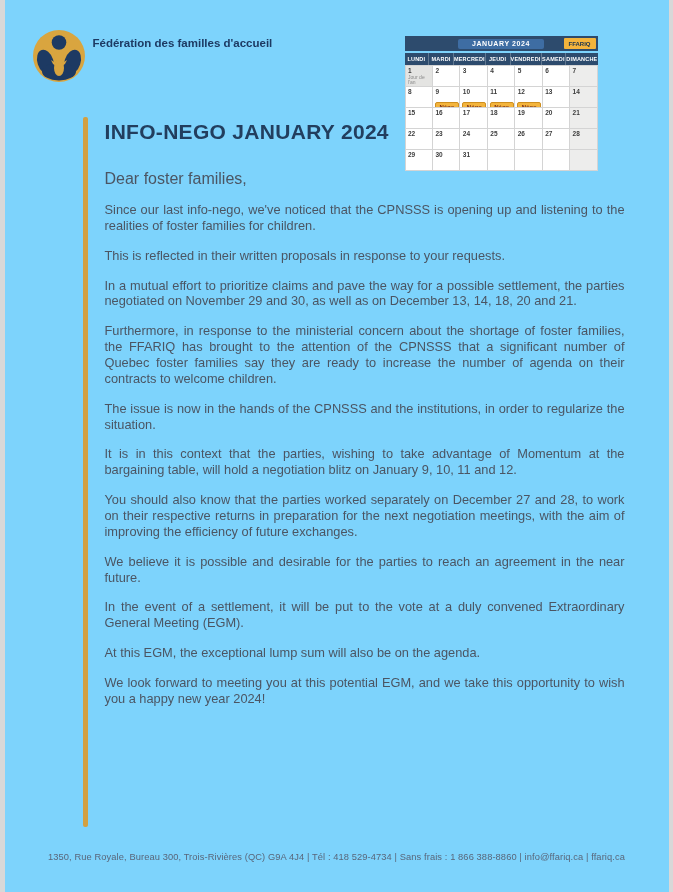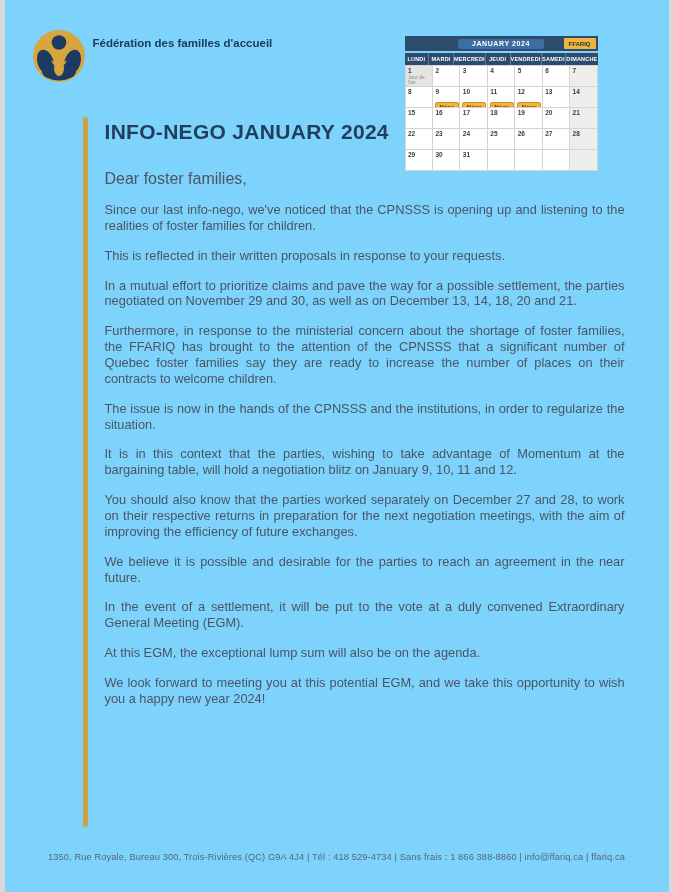--- a/index.html
+++ b/index.html
@@ -170,21 +170,21 @@
 
   <div class="goldbar"></div>
 
   <div class="content">
     <div class="doc-title">INFO-NEGO JANUARY 2024</div>
     <p class="salutation">Dear foster families,</p>
     <div>
         <p class="para">Since our last info-nego, we've noticed that the CPNSSS is opening up and listening to the realities of foster families for children.</p>
         <p class="para">This is reflected in their written proposals in response to your requests.</p>
         <p class="para">In a mutual effort to prioritize claims and pave the way for a possible settlement, the parties negotiated on November 29 and 30, as well as on December 13, 14, 18, 20 and 21.</p>
-        <p class="para">Furthermore, in response to the ministerial concern about the shortage of foster families, the FFARIQ has brought to the attention of the CPNSSS that a significant number of Quebec foster families say they are ready to increase the number of places on their contracts to welcome children.</p>
+        <p class="para">Furthermore, in response to the ministerial concern about the shortage of foster families, the FFARIQ has brought to the attention of the CPNSSS that a significant number of Quebec foster families say they are ready to increase the number of agenda on their contracts to welcome children.</p>
         <p class="para">The issue is now in the hands of the CPNSSS and the institutions, in order to regularize the situation.</p>
         <p class="para">It is in this context that the parties, wishing to take advantage of Momentum at the bargaining table, will hold a negotiation blitz on January 9, 10, 11 and 12.</p>
         <p class="para">You should also know that the parties worked separately on December 27 and 28, to work on their respective returns in preparation for the next negotiation meetings, with the aim of improving the efficiency of future exchanges.</p>
         <p class="para">We believe it is possible and desirable for the parties to reach an agreement in the near future.</p>
         <p class="para">In the event of a settlement, it will be put to the vote at a duly convened Extraordinary General Meeting (EGM).</p>
         <p class="para">At this EGM, the exceptional lump sum will also be on the agenda.</p>
         <p class="para">We look forward to meeting you at this potential EGM, and we take this opportunity to wish you a happy new year 2024!</p>
       </div>
   </div>
 

